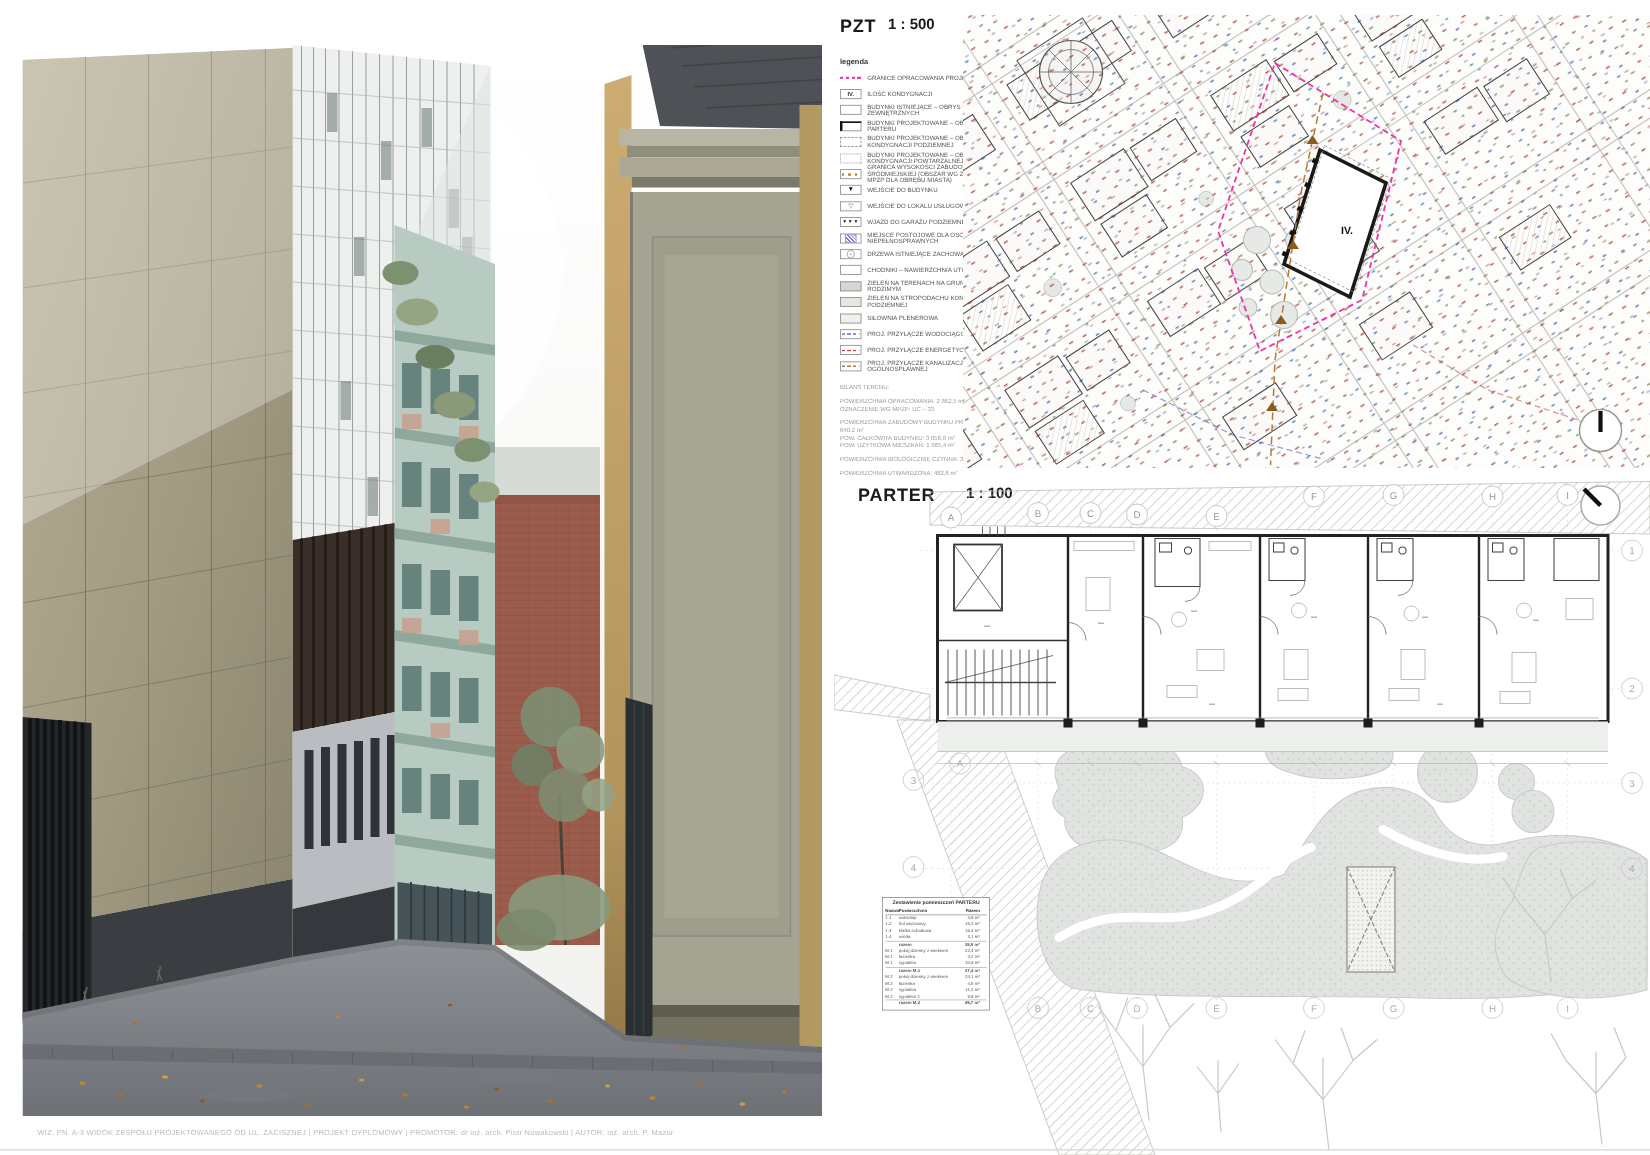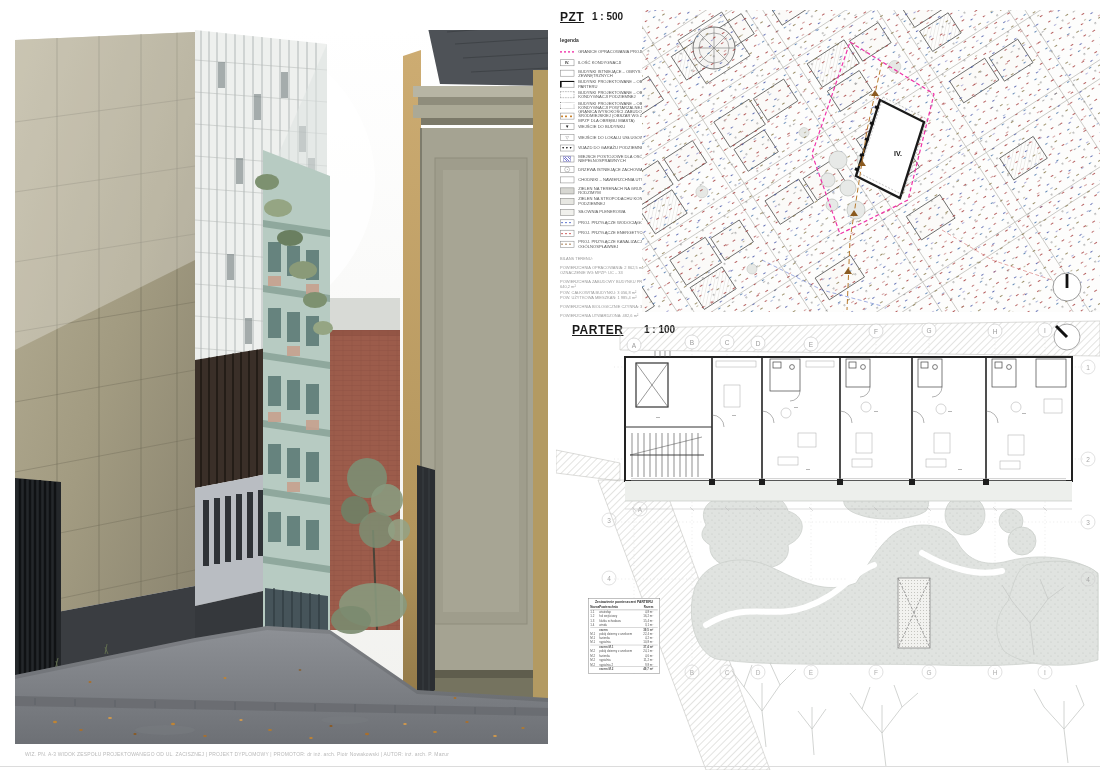--- a/index.html
+++ b/index.html
@@ -2,21 +2,21 @@
 <html><head>
 <meta charset="utf-8">
 <style>
   html,body{margin:0;padding:0;background:#fff;}
   #board{position:relative;width:1100px;height:770px;background:#fff;overflow:hidden;
          font-family:"Liberation Sans",sans-serif;color:#222;}
   svg{display:block;}
   .viz{position:absolute;left:15px;top:30px;}
   
   .pzt{position:absolute;left:556px;top:8px;width:544px;height:304px;}
-  .panel-title{position:absolute;left:4px;top:2px;font-size:12px;font-weight:bold;letter-spacing:.5px;color:#1a1a1a;text-decoration:underline;}
+  .panel-title{position:absolute;left:4px;top:2px;font-size:12px;font-weight:bold;letter-spacing:.5px;color:#1a1a1a;}
   .panel-scale{position:absolute;left:36px;top:3px;font-size:10px;font-weight:bold;color:#1a1a1a;}
   .legend{position:absolute;left:4px;top:30px;width:200px;transform:scale(.55);transform-origin:0 0;}
   .lg-h{font-size:9px;font-weight:bold;color:#333;margin-bottom:6px;}
   .lg-row{display:flex;align-items:center;gap:7px;height:19.4px;}
   .lg-l{font-size:7.5px;line-height:7.8px;color:#555;width:160px;}
   .sw{width:26px;height:12px;border:1px solid #8a8a8a;background:#fff;flex:0 0 auto;
       display:flex;align-items:center;justify-content:center;position:relative;box-sizing:border-box;}
   .sw i{font-style:normal;font-size:7px;font-weight:bold;color:#333;}
   .sw-bound{border:none;background:repeating-linear-gradient(90deg,#f032a8 0 4px,transparent 4px 7px) center/100% 2.5px no-repeat;}
   .sw-corner{border-left:3px solid #111;border-top:2px solid #111;}

